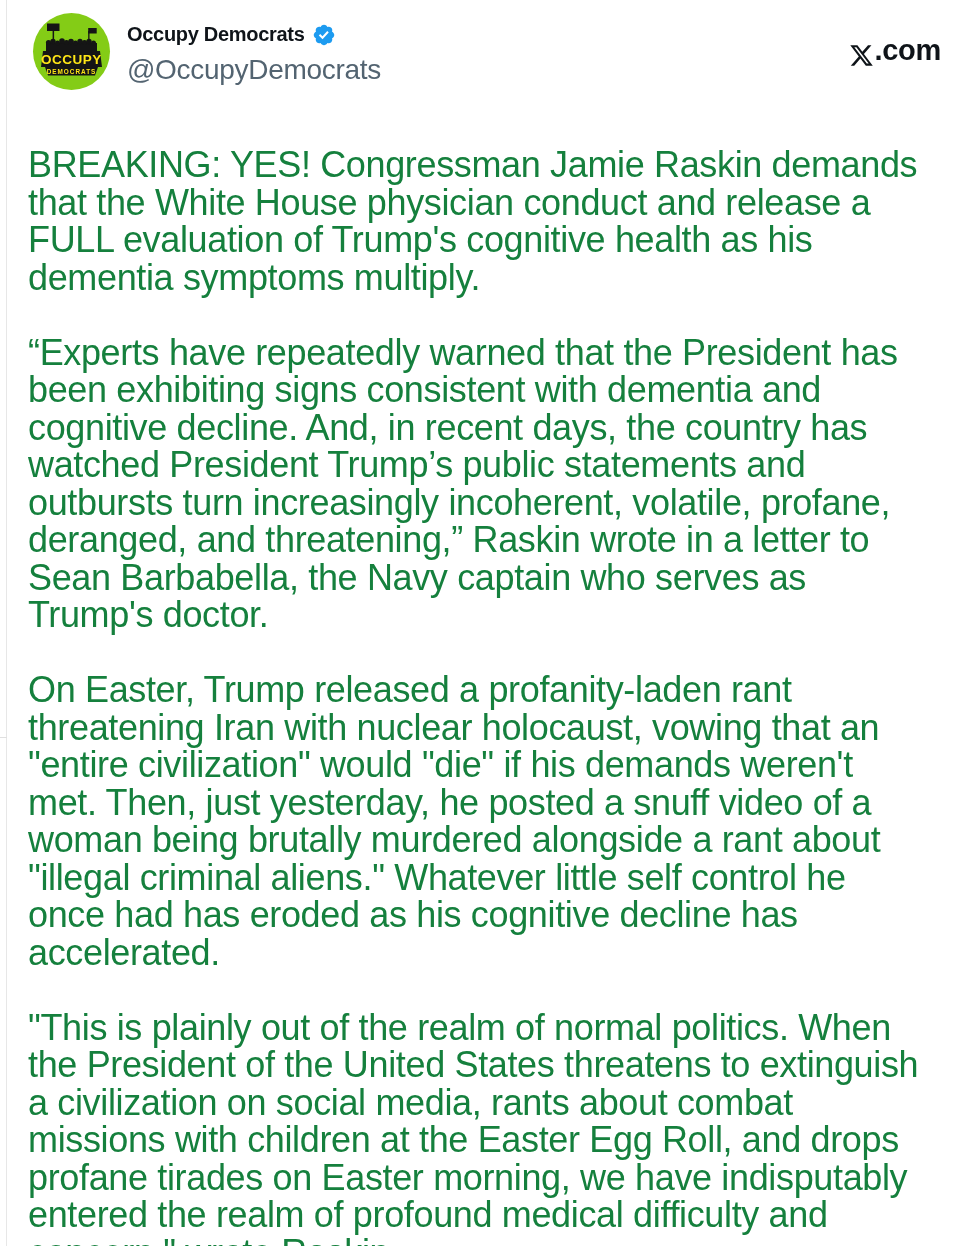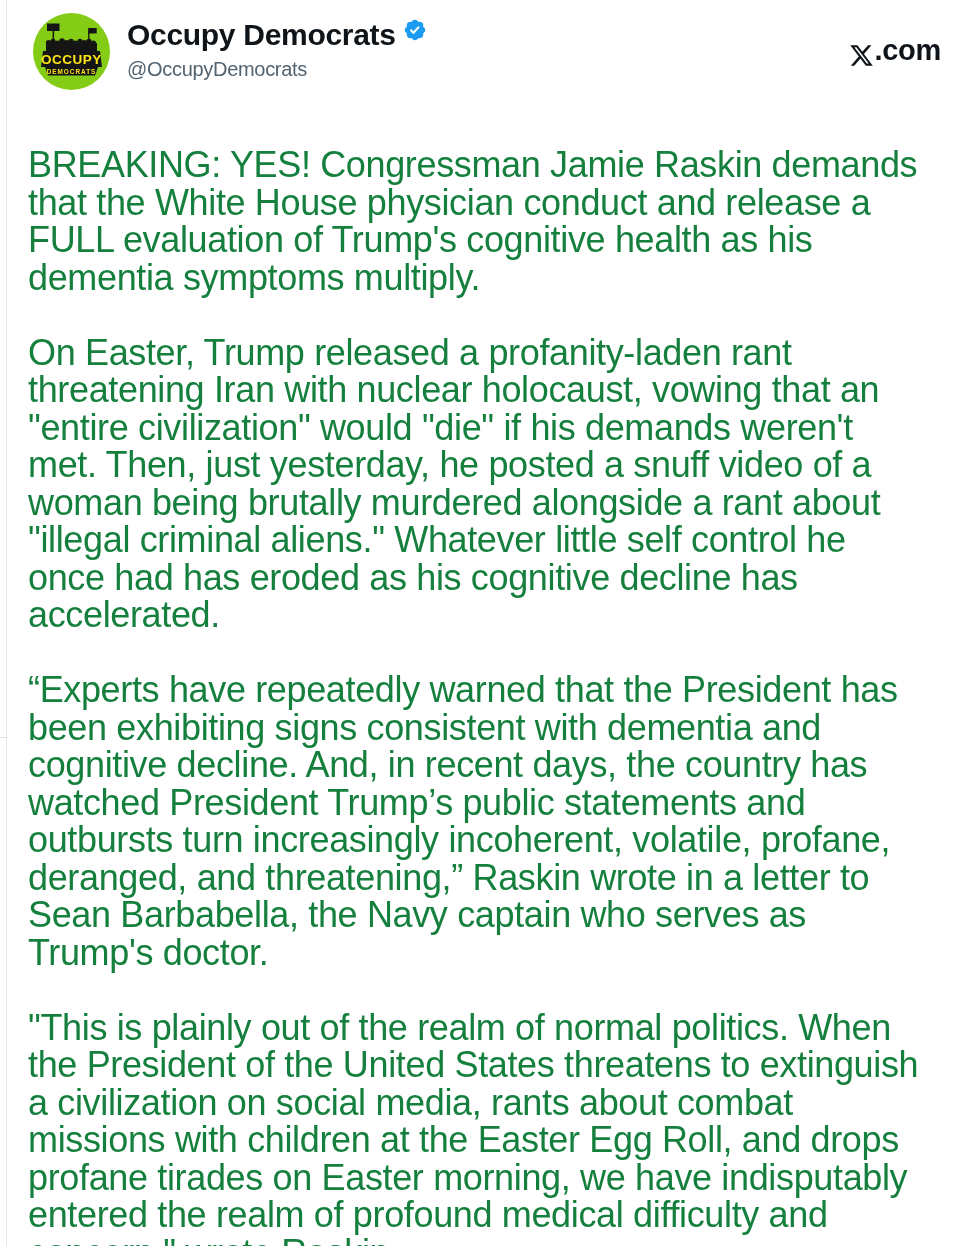--- a/index.html
+++ b/index.html
@@ -38,30 +38,30 @@
     width: 77px; height: 77px;
     border-radius: 50%;
     background: #84cc16;
     overflow: hidden;
     flex: 0 0 auto;
   }
   .avatar svg { display: block; width: 77px; height: 77px; }
   .names { margin-left: 17px; padding-top: 5px; }
   .name-row {
     display: flex;
-    align-items: flex-start;
+    align-items: center;
     font-weight: bold;
-    font-size: 30px;
+    font-size: 20px;
     line-height: 33px;
     letter-spacing: -0.3px;
     color: #0f1419;
   }
   .verified { width: 24px; height: 24px; margin-left: 7px; flex: 0 0 auto; }
   .handle {
-    font-size: 20px;
+    font-size: 28px;
     line-height: 33px;
     margin-top: 2px;
     letter-spacing: -0.3px;
     color: #536471;
   }
 
   .site {
     position: absolute;
     top: 34px; right: 19px;
     display: flex;
@@ -138,16 +138,16 @@
 
 <div class="site">
   <svg viewBox="0 0 24 24">
     <path fill="#0f1419" d="M18.244 2.25h3.308l-7.227 8.26 8.502 11.24H16.17l-5.214-6.817L4.99 21.75H1.68l7.73-8.835L1.254 2.25H8.08l4.713 6.231zm-1.161 17.52h1.833L7.084 4.126H5.117z"></path>
   </svg>
   <span>.com</span>
 </div>
 
 <div class="post-body">
   <p>BREAKING: YES! Congressman Jamie Raskin demands that the White House physician conduct and release a FULL evaluation of Trump's cognitive health as his dementia symptoms multiply.</p>
+  <p>“Experts have repeatedly warned that the President has been exhibiting signs consistent with dementia and cognitive decline. And, in recent days, the country has watched President Trump’s public statements and outbursts turn increasingly incoherent, volatile, profane, deranged, and threatening,” Raskin wrote in a letter to Sean Barbabella, the Navy captain who serves as Trump's doctor.</p>
   <p>On Easter, Trump released a profanity-laden rant threatening Iran with nuclear holocaust, vowing that an "entire civilization" would "die" if his demands weren't met. Then, just yesterday, he posted a snuff video of a woman being brutally murdered alongside a rant about "illegal criminal aliens." Whatever little self control he once had has eroded as his cognitive decline has accelerated.</p>
-  <p>“Experts have repeatedly warned that the President has been exhibiting signs consistent with dementia and cognitive decline. And, in recent days, the country has watched President Trump’s public statements and outbursts turn increasingly incoherent, volatile, profane, deranged, and threatening,” Raskin wrote in a letter to Sean Barbabella, the Navy captain who serves as Trump's doctor.</p>
   <p>"This is plainly out of the realm of normal politics. When the President of the United States threatens to extinguish a civilization on social media, rants about combat missions with children at the Easter Egg Roll, and drops profane tirades on Easter morning, we have indisputably entered the realm of profound medical difficulty and concern," wrote Raskin.</p>
 </div>
 
 </body></html>

